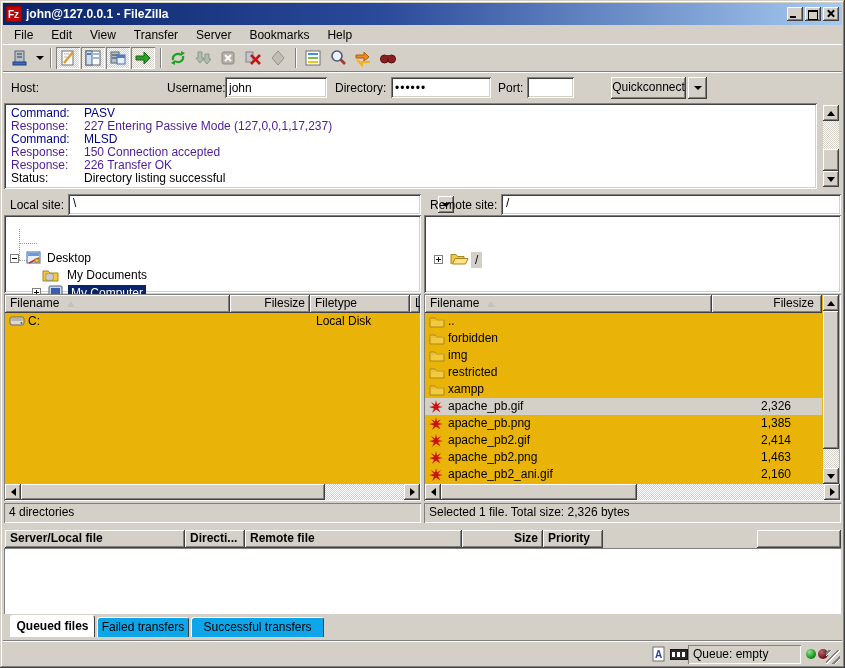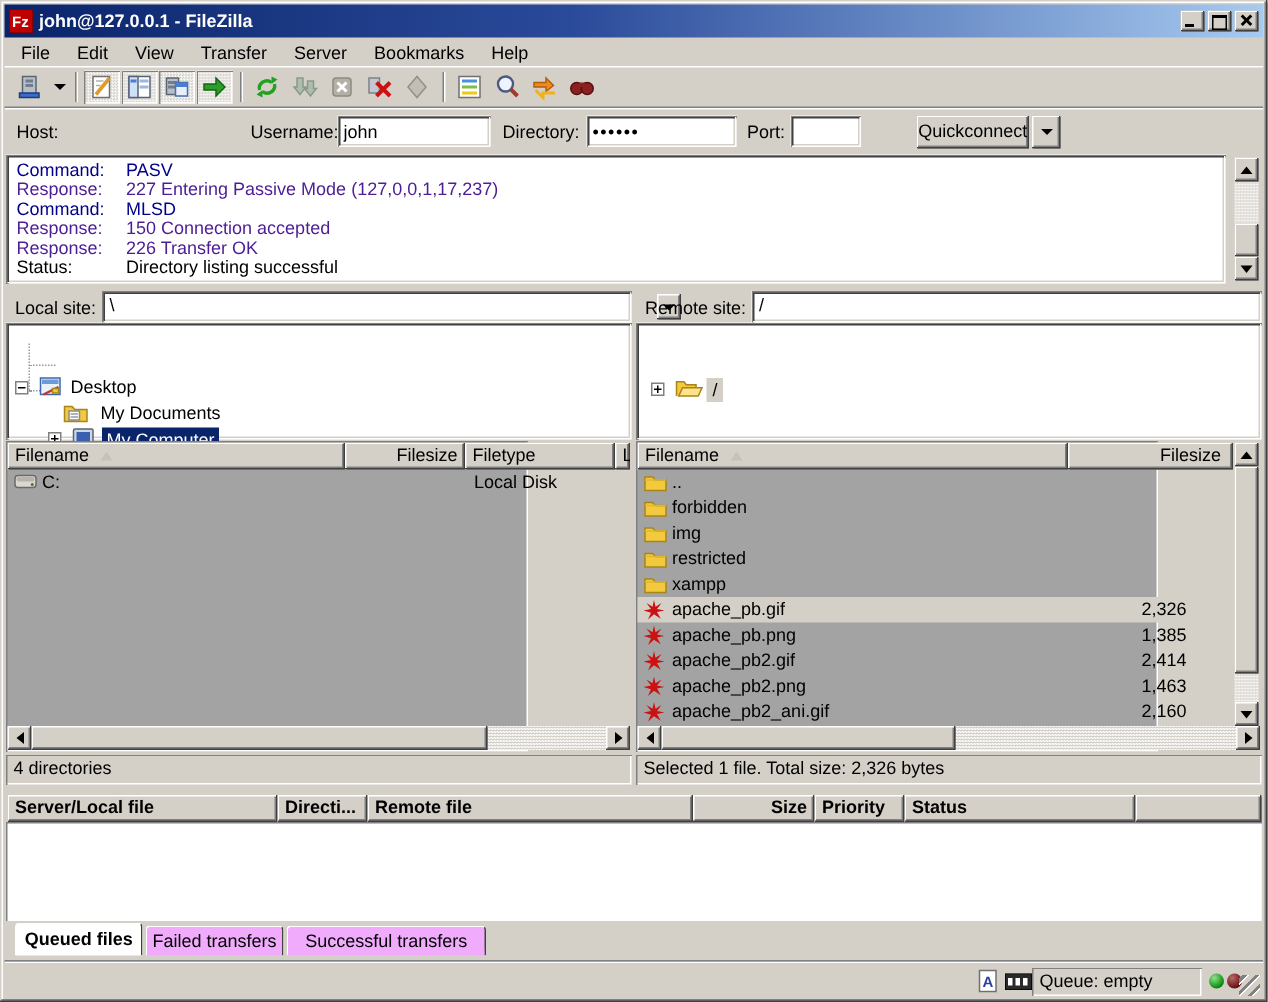--- a/index.html
+++ b/index.html
@@ -74,38 +74,38 @@
   .tree-cell { position:absolute; top:1px; }
   .expand { position:absolute; width:9px; height:9px; border:1px solid #808080; background:#fff; }
   .expand::before { content:""; position:absolute; left:1px; top:3px; width:5px; height:1px; background:#000; }
   .expand.plus::after { content:""; position:absolute; left:3px; top:1px; width:1px; height:5px; background:#000; }
   .sel-navy { background:#0a246a; color:#fff; padding:1px 3px; }
   .sel-gray { background:#d4d0c8; padding:1px 4px; }
   .dotted-v { position:absolute; border-left:1px dotted #9a9a9a; }
   .dotted-h { position:absolute; border-top:1px dotted #9a9a9a; }
 
   
-  .filelist { position:absolute; top:294px; width:348px; height:207px; background:#a3a3a3;padding-left:28px; }
+  .filelist { position:absolute; top:294px; width:417px; height:207px; background:#eab308;padding-left:28px; }
   .lheader { position:absolute; top:1px; height:18px; background:#d4d0c8; line-height:17px; padding:0 5px;
     white-space:nowrap; overflow:hidden;
     box-shadow: inset -1px -1px #404040, inset 1px 1px #fff, inset -2px -2px #808080; }
   .hdr-right { text-align:right; }
   .sort-asc { display:inline-block; width:0; height:0; margin-left:8px; border-left:4px solid transparent; border-right:4px solid transparent; border-bottom:6px solid #c6c2ba; }
   .flist-row { position:absolute; left:1px; height:17px; line-height:17px; white-space:nowrap; }
   .row-icon { position:absolute; left:4px; top:2px; }
   .row-name { position:absolute; left:23px; top:0; }
   .fsize { position:absolute; right:31px; top:0; text-align:right; }
   .row-sel { background:#d4d0c8; }
 
   .pane-status { position:absolute; top:503px; height:20px; line-height:19px; padding-left:5px; background:#d4d0c8; }
 
   
   .queue-hdr-wrap { position:absolute; left:4px; top:530px; width:837px; height:18px;font-weight:bold; }
   .queue-list { position:absolute; left:4px; top:548px; width:837px; height:66px; background:#fff; }
-  .tab { position:absolute; background:#f0abfc; border:1px solid #404040; border-bottom:none;
+  .tab { position:absolute; background:#0ea5e9; border:1px solid #404040; border-bottom:none;
     border-top-color:#fff; border-left-color:#fff; border-radius:3px 3px 0 0; text-align:center; line-height:18px; }
   .tab.active { background:#fff; font-weight:bold; line-height:20px; }
 
   
   .statusbar { position:absolute; left:3px; top:640px; width:839px; height:26px; border-top:1px solid #808080; box-shadow: inset 0 1px #fff; }
   .led { position:absolute; width:10px; height:10px; border-radius:50%; top:8px; }
   .led-green { background: radial-gradient(circle at 35% 30%, #8fe28f, #129112 65%, #063f06); }
   .led-red { background: radial-gradient(circle at 35% 30%, #b86a6a, #6f1616 65%, #340707); }
   .grip { position:absolute; right:2px; bottom:2px; width:14px; height:14px;
     background: repeating-linear-gradient(-45deg, transparent 0 3px, #fff 3px 4px, #808080 4px 6px); }
@@ -456,21 +456,20 @@
 
   <div class="pane-status sunken-thin" style="left:4px; width:417px">4 directories</div>
   <div class="pane-status sunken-thin" style="left:424px; width:417px">Selected 1 file. Total size: 2,326 bytes</div>
 
   <div class="queue-hdr-wrap">
     <div class="lheader" style="left:1px; top:0; width:180px"><span>Server/Local file</span></div>
     <div class="lheader" style="left:181px; top:0; width:60px"><span>Directi...</span></div>
     <div class="lheader" style="left:241px; top:0; width:217px"><span>Remote file</span></div>
     <div class="lheader hdr-right" style="left:458px; top:0; width:81px"><span>Size</span></div>
     <div class="lheader" style="left:539px; top:0; width:60px"><span>Priority</span></div>
-    <div class="lheader" style="left:599px; top:0; width:154px"><span>Status</span></div>
     <div class="lheader" style="left:753px; top:0; width:84px"></div>
   </div>
   <div class="queue-list sunken-thin"></div>
 
   <div class="tab active" style="left:10px; top:615px; width:85px; height:22px">Queued files</div>
   <div class="tab" style="left:97px; top:617px; width:92px; height:20px">Failed transfers</div>
   <div class="tab" style="left:191px; top:617px; width:133px; height:20px">Successful transfers</div>
 
   <div class="statusbar">
     <svg class="abs" style="left:648px; top:5px" width="16" height="16">

